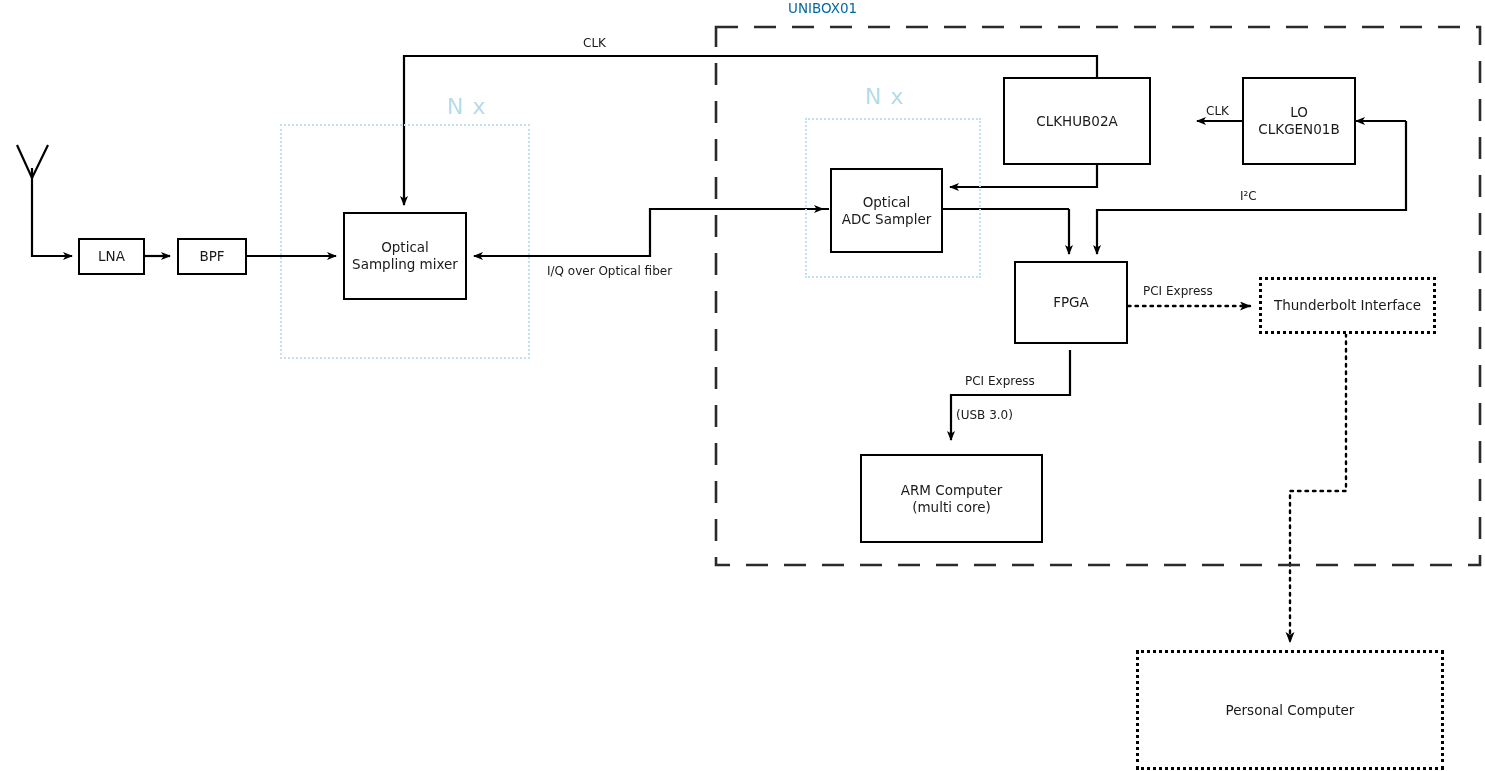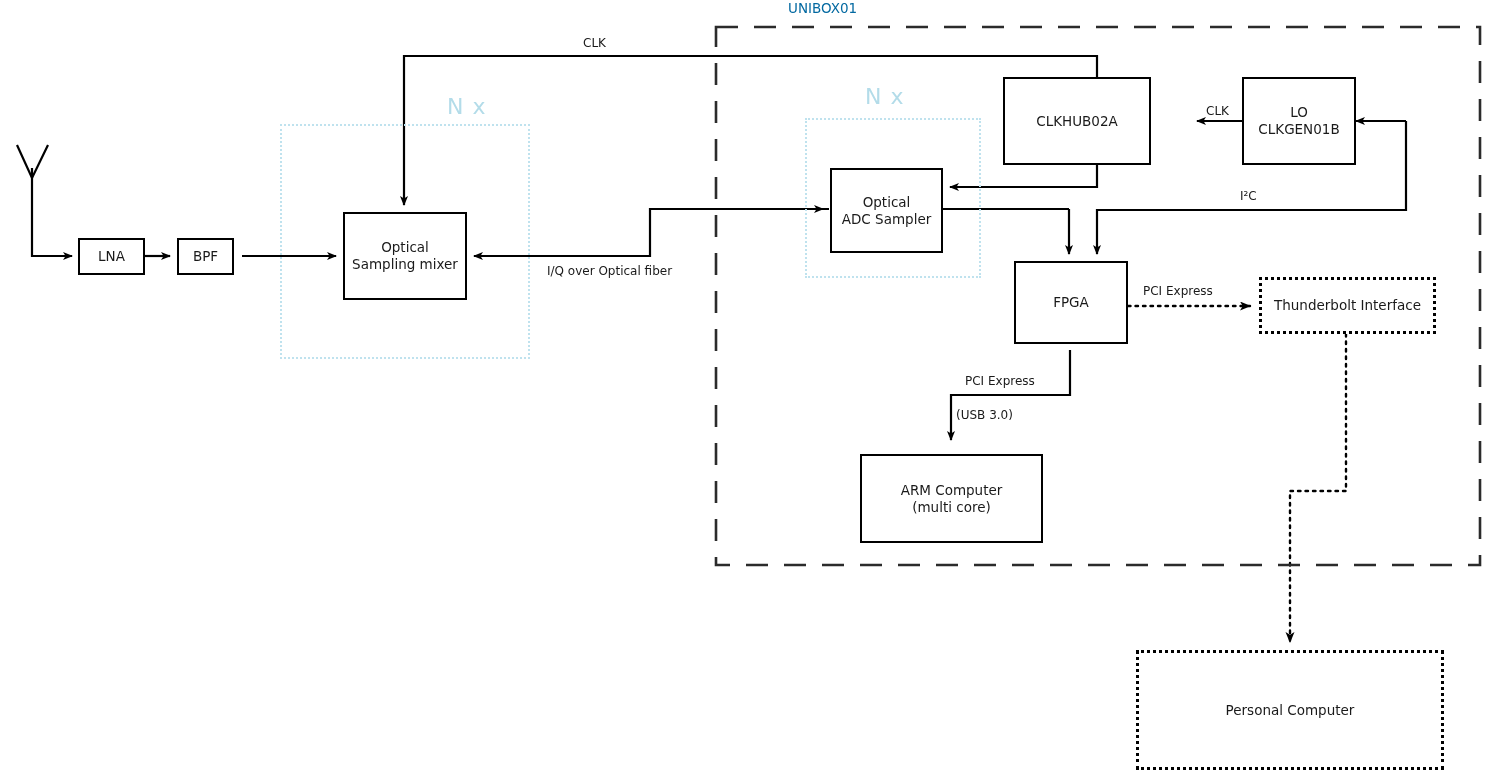--- a/index.html
+++ b/index.html
@@ -79,21 +79,21 @@
 
   <div class="ngroup" style="left:805px;top:118px;width:176px;height:160px;"></div>
   <div class="nlabel" style="left:865px;top:84px;">N x</div>
 
   <div class="unibox-title" style="left:788px;top:0px;">UNIBOX01</div>
 
   <div class="box solid" style="left:78px;top:238px;width:67px;height:37px;">
     <span class="boxtxt">LNA</span>
   </div>
 
-  <div class="box solid" style="left:177px;top:238px;width:57px;height:37px;">
+  <div class="box solid" style="left:177px;top:238px;width:70px;height:37px;">
     <span class="boxtxt">BPF</span>
   </div>
 
   <div class="box solid" style="left:343px;top:212px;width:124px;height:88px;">
     <span class="boxtxt">Optical
 Sampling mixer</span>
   </div>
 
   <div class="box solid" style="left:830px;top:168px;width:113px;height:85px;">
     <span class="boxtxt">Optical

